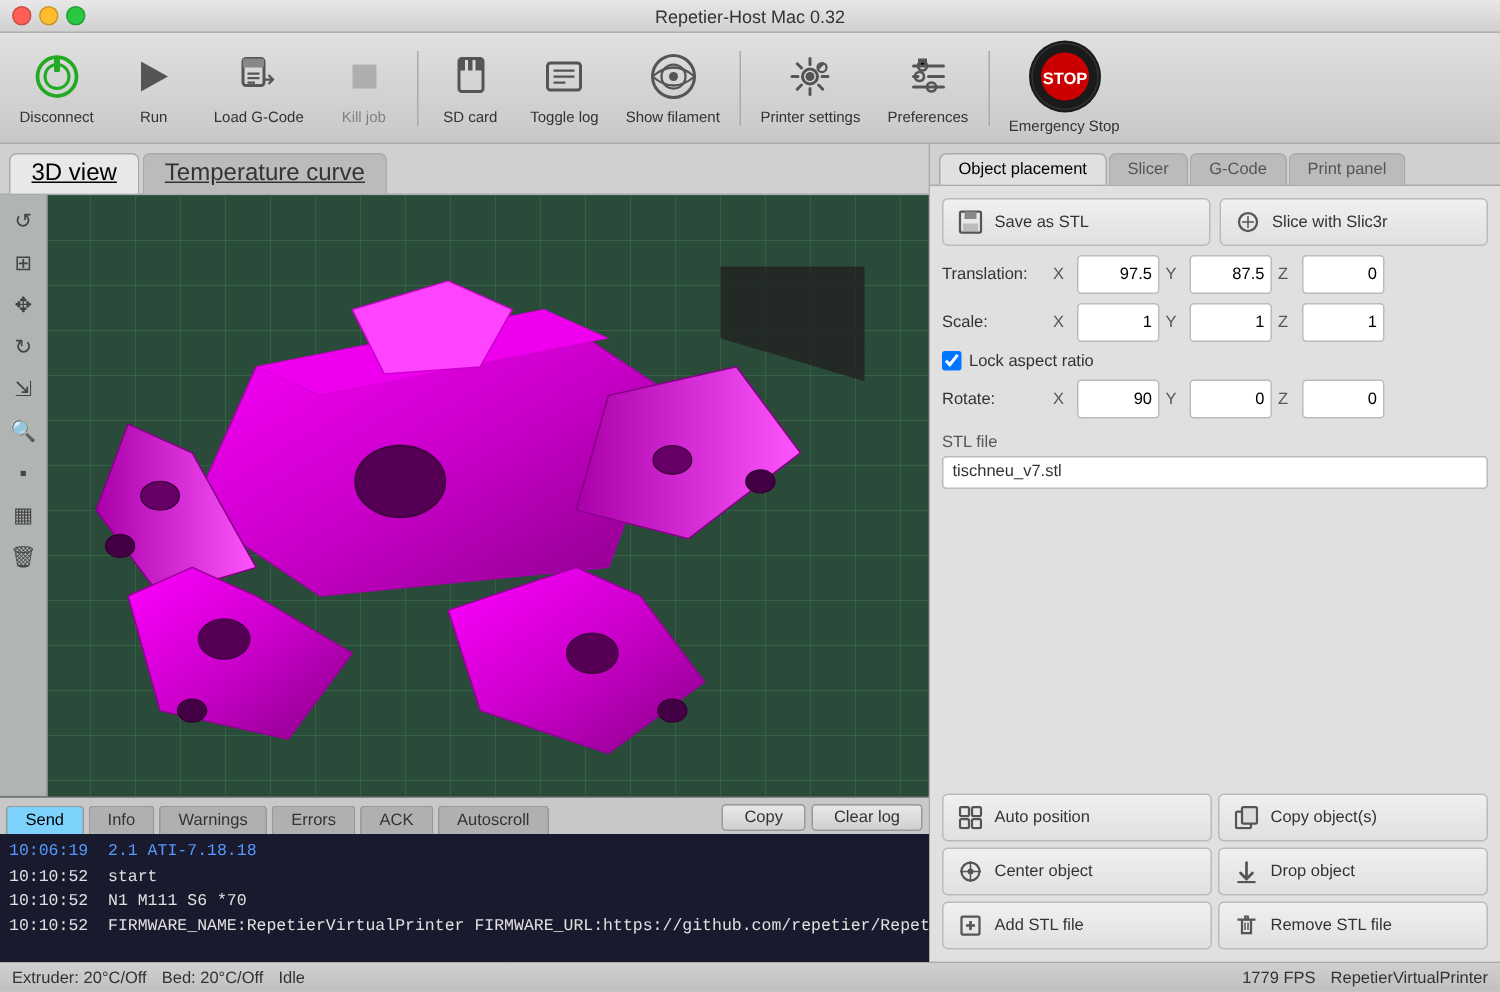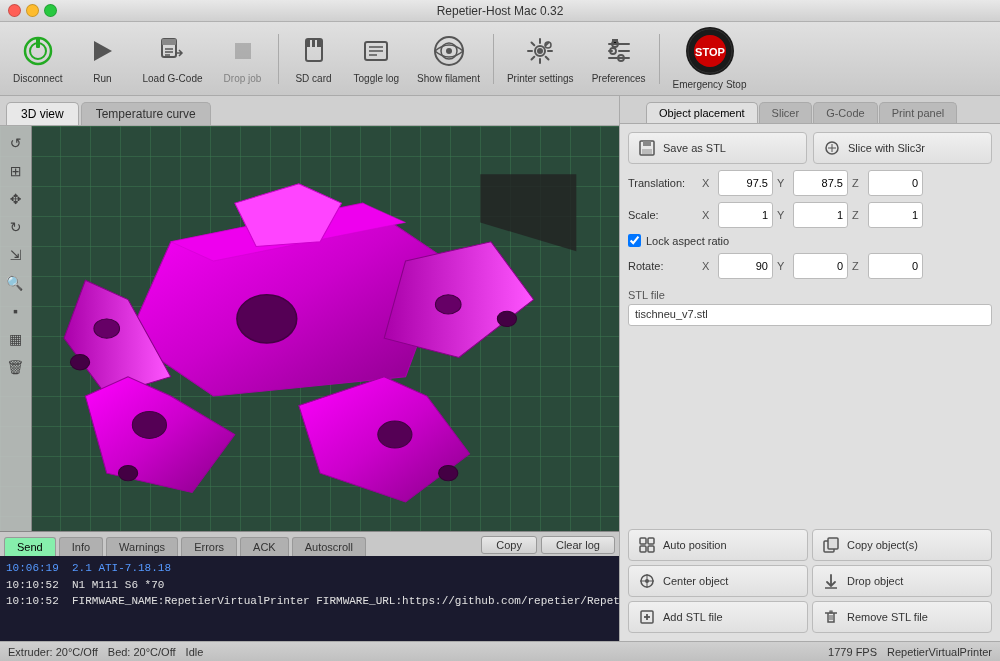--- a/index.html
+++ b/index.html
@@ -93,25 +93,26 @@
       display: flex;
       background: #d0d0d0;
       padding: 6px 6px 0 6px;
       gap: 2px;
       border-bottom: 1px solid #aaa;
     }
     .view-tab {
       padding: 4px 14px;
       border-radius: 5px 5px 0 0;
       cursor: pointer;
-      font-size: 12px;
+      font-size: 16px;
       color: #333;
       background: #bbb;
       border: 1px solid #aaa;
       border-bottom: none;
+      text-decoration: underline;
     }
     .view-tab.active {
       background: #e8e8e8;
       color: #000;
     }
 
     
     .viewport {
       flex: 1;
       background: #1a2a2a;
@@ -170,21 +171,21 @@
     .log-tab {
       padding: 3px 12px;
       border-radius: 3px 3px 0 0;
       cursor: pointer;
       font-size: 11px;
       background: #b0b0b0;
       border: 1px solid #999;
       border-bottom: none;
       color: #333;
     }
-    .log-tab.active { background: #86efac; color: #000; }
+    .log-tab.active { background: #7dd3fc; color: #000; }
 
     .log-tab-right {
       margin-left: auto;
       display: flex;
       gap: 4px;
       padding-bottom: 2px;
     }
     .log-action-btn {
       padding: 2px 14px;
       border: 1px solid #999;
@@ -227,21 +228,20 @@
       cursor: pointer;
       font-size: 11px;
       color: #555;
       background: #bbb;
       border: 1px solid #aaa;
       border-bottom: none;
     }
     .right-tab.active {
       background: #e0e0e0;
       color: #000;
-      margin-left: 20px;
     }
 
     .right-content {
       padding: 8px;
       flex: 1;
       display: flex;
       flex-direction: column;
       gap: 6px;
     }
 
@@ -387,21 +387,21 @@
     </div>
     <span class="tb-label">Load G-Code</span>
   </div>
 
   <div class="tb-item" style="opacity:0.5;">
     <div class="icon-area">
       <svg width="32" height="32" viewBox="0 0 32 32">
         <rect x="8" y="8" width="16" height="16" fill="#888"></rect>
       </svg>
     </div>
-    <span class="tb-label">Drop job</span>
+    <span class="tb-label">Kill job</span>
   </div>
 
   <div class="tb-separator"></div>
 
   <div class="tb-item">
     <div class="icon-area">
       <svg width="32" height="32" viewBox="0 0 32 32">
         <rect x="8" y="4" width="16" height="22" rx="2" fill="none" stroke="#555" stroke-width="2"></rect>
         <rect x="8" y="4" width="4" height="8" fill="#555"></rect>
         <rect x="14" y="4" width="3" height="8" fill="#555"></rect>
@@ -552,20 +552,21 @@
         <div class="log-tab">Errors</div>
         <div class="log-tab">ACK</div>
         <div class="log-tab">Autoscroll</div>
         <div class="log-tab-right">
           <button class="log-action-btn">Copy</button>
           <button class="log-action-btn">Clear log</button>
         </div>
       </div>
       <div class="log-messages">
       <div class="log-line highlight">10:06:19  2.1 ATI-7.18.18</div>
+          <div class="log-line">10:10:52  start</div>
           <div class="log-line">10:10:52  N1 M111 S6 *70</div>
           <div class="log-line">10:10:52  FIRMWARE_NAME:RepetierVirtualPrinter FIRMWARE_URL:https://github.com/repetier/Repetier-Firmware/ PROTOCOL_VERSION:1.0 MACHINE_TYPE:Mendel EXT</div>
         </div>
     </div>
 
   </div>
 
   <div class="right-panel">
     <div class="right-tabs">
       <div class="right-tab active">Object placement</div>

